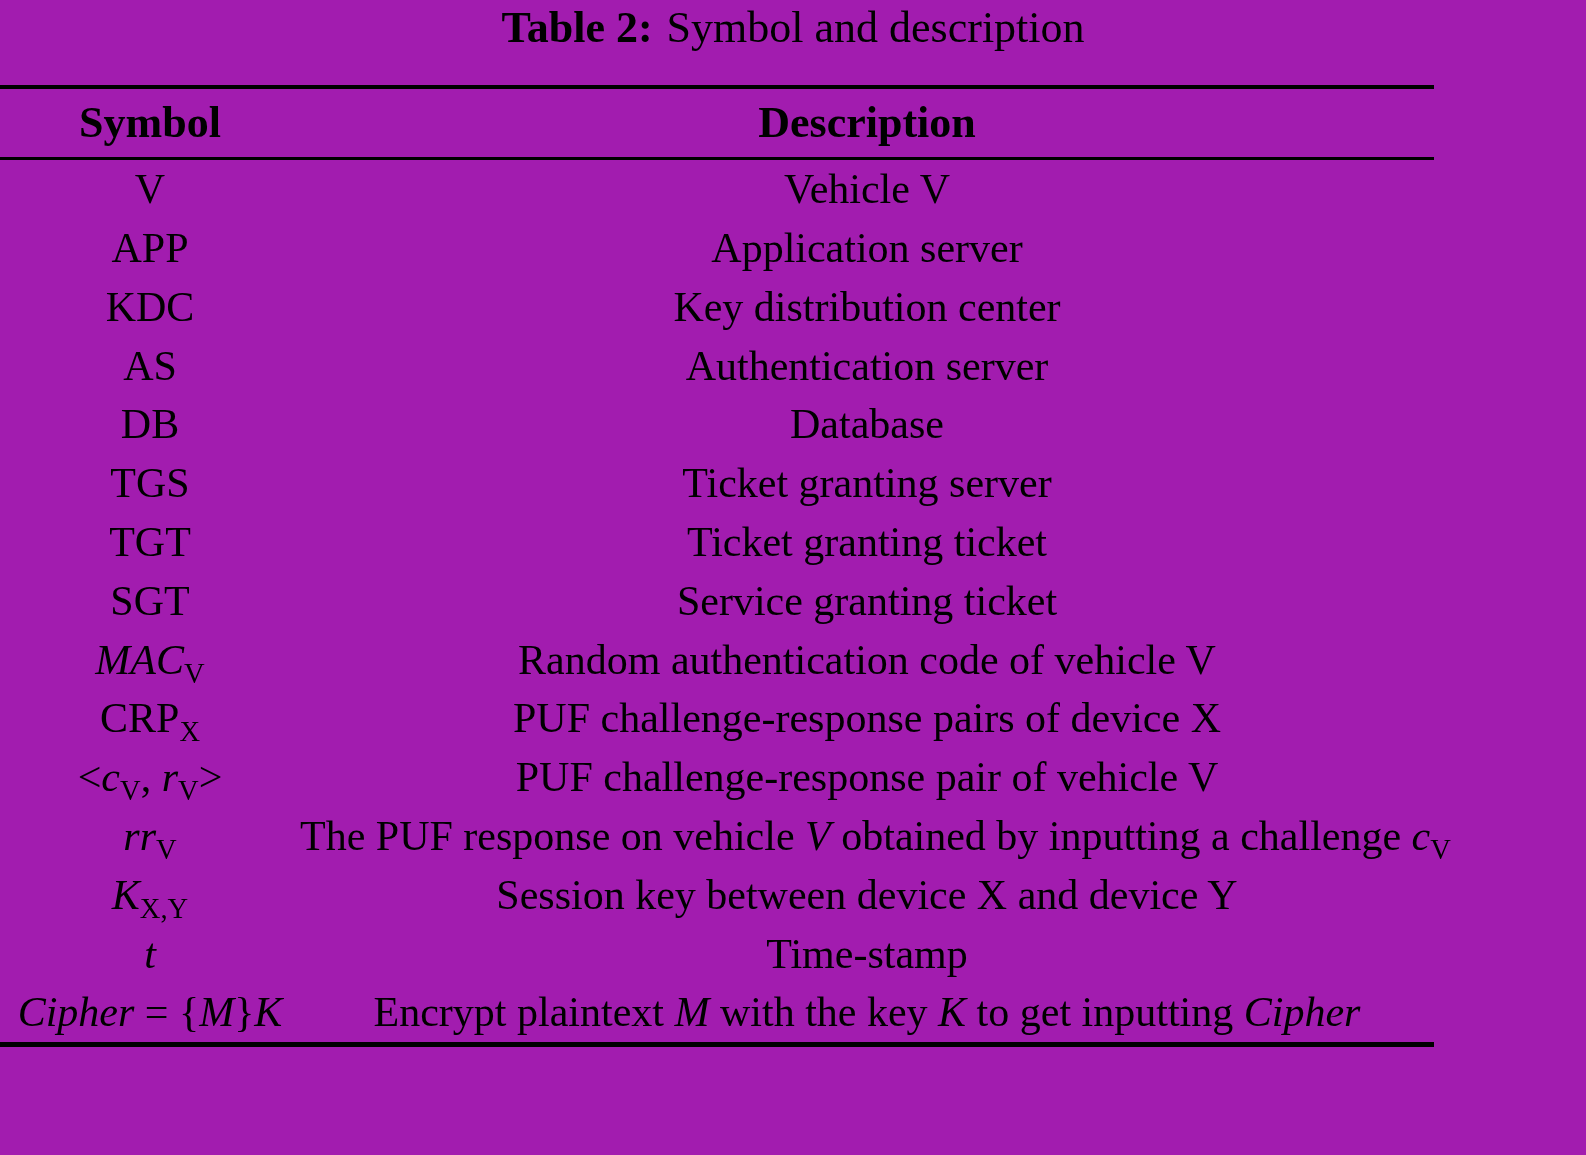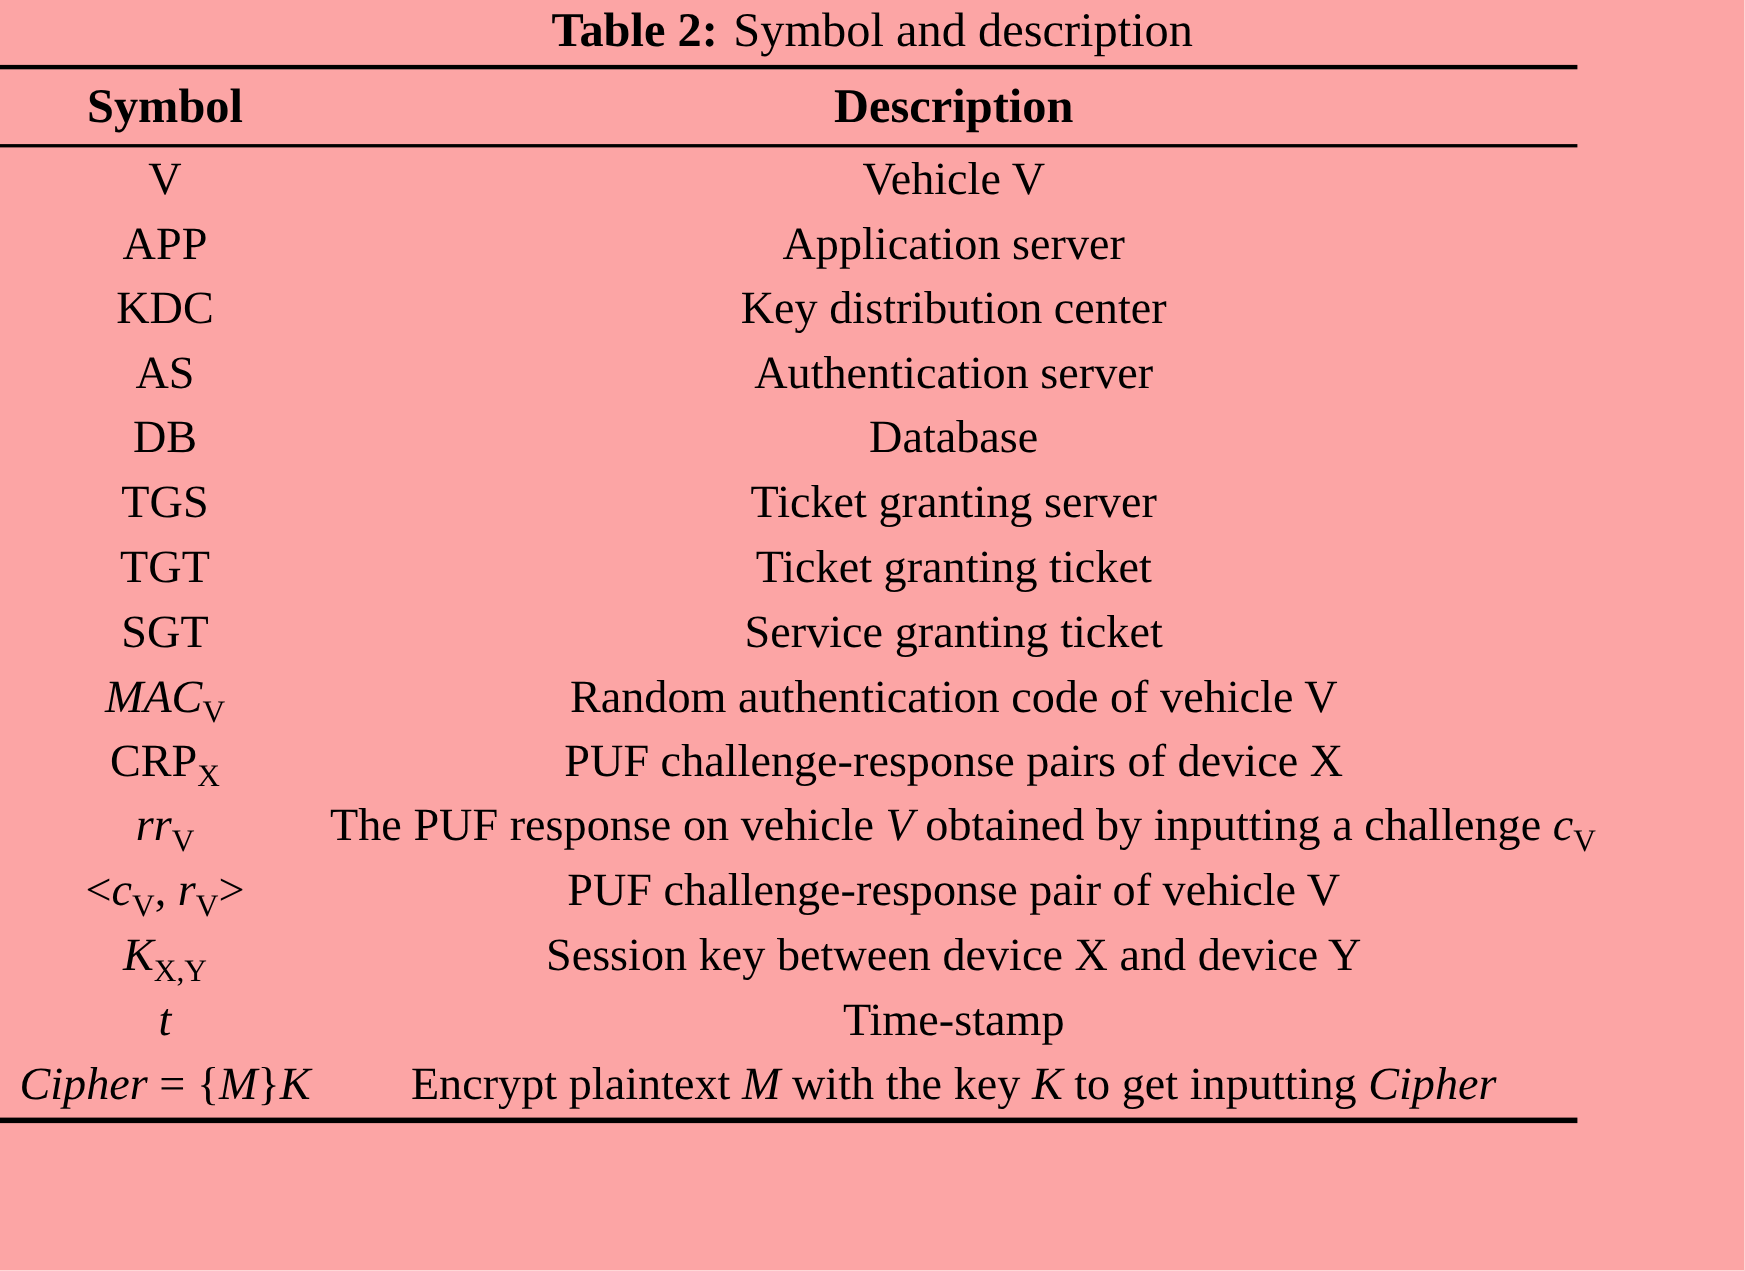--- a/index.html
+++ b/index.html
@@ -1,37 +1,37 @@
 <!DOCTYPE html>
 <html><head>
 <meta charset="utf-8">
 <style>
   html, body { margin: 0; padding: 0; background: #ffffff; }
   .page {
     position: relative;
     width: 1586px;
     height: 1155px;
-    background: #fca5a5;
+    background: #a21caf;
     color: #000000;
     font-family: "Liberation Serif", "DejaVu Serif", serif;
     overflow: hidden;
   }
   .caption {
     text-align: center;
     font-size: 44px;
     line-height: 1.2;
     padding-top: 2px;
     white-space: nowrap;
   }
   .caption-label { font-weight: bold; margin-right: 14px; }
   table.symtable {
     border-collapse: collapse;
     table-layout: fixed;
     width: 1434px;
-    margin-top: 4px;
+    margin-top: 30px;
     border-top: 4px solid #000000;
     border-bottom: 5px solid #000000;
   }
   table.symtable th, table.symtable td {
     padding: 0;
     text-align: center;
     vertical-align: middle;
     white-space: nowrap;
   }
   thead th {
@@ -112,27 +112,27 @@
     <td class="sym-cell"><span class="it">MAC</span><sub class="sb">V</sub></td>
     <td class="desc-cell"><span>Random authentication code of vehicle V</span></td>
   </tr>
 
   <tr>
     <td class="sym-cell"><span>CRP</span><sub class="sb">X</sub></td>
     <td class="desc-cell"><span>PUF challenge-response pairs of device X</span></td>
   </tr>
 
   <tr>
-    <td class="sym-cell"><span class="it">rr</span><sub class="sb">V</sub></td>
-    <td class="desc-cell"><span>The PUF response on vehicle </span><span class="it">V</span><span> obtained by inputting a challenge </span><span class="it">c</span><sub class="sb">V</sub></td>
+    <td class="sym-cell"><span>&lt;</span><span class="it">c</span><sub class="sb">V</sub><span>, </span><span class="it">r</span><sub class="sb">V</sub><span>&gt;</span></td>
+    <td class="desc-cell"><span>PUF challenge-response pair of vehicle V</span></td>
   </tr>
 
   <tr>
-    <td class="sym-cell"><span>&lt;</span><span class="it">c</span><sub class="sb">V</sub><span>, </span><span class="it">r</span><sub class="sb">V</sub><span>&gt;</span></td>
-    <td class="desc-cell"><span>PUF challenge-response pair of vehicle V</span></td>
+    <td class="sym-cell"><span class="it">rr</span><sub class="sb">V</sub></td>
+    <td class="desc-cell"><span>The PUF response on vehicle </span><span class="it">V</span><span> obtained by inputting a challenge </span><span class="it">c</span><sub class="sb">V</sub></td>
   </tr>
 
   <tr>
     <td class="sym-cell"><span class="it">K</span><sub class="sb">X,Y</sub></td>
     <td class="desc-cell"><span>Session key between device X and device Y</span></td>
   </tr>
 
 
 
   <tr>

